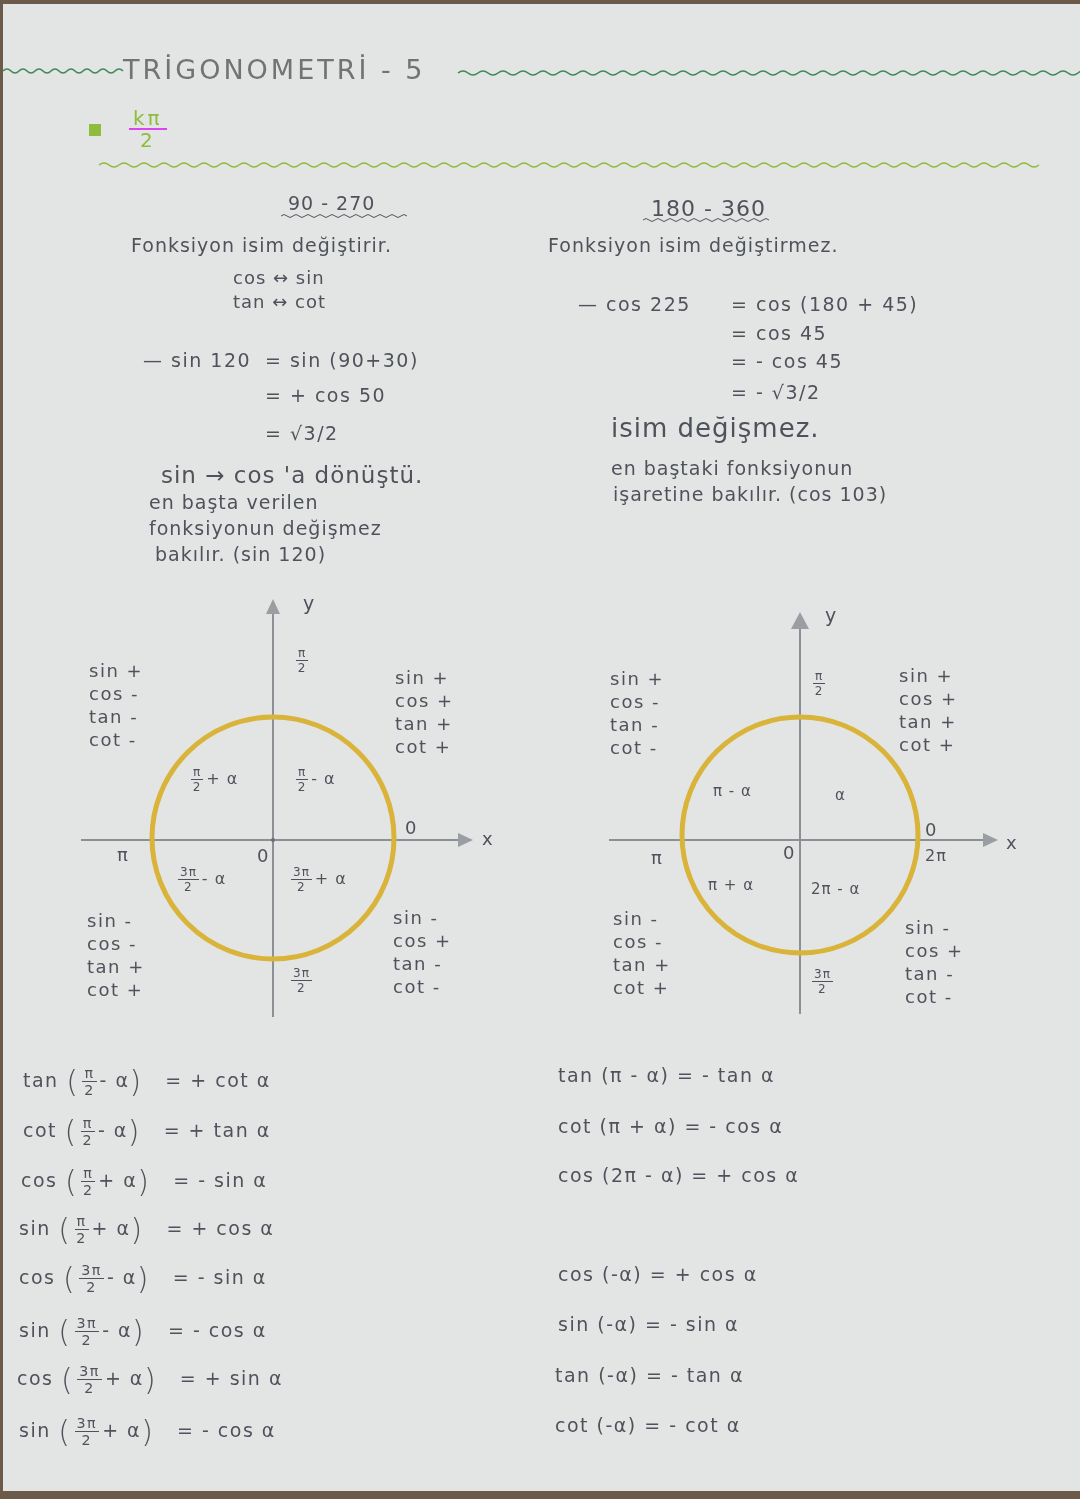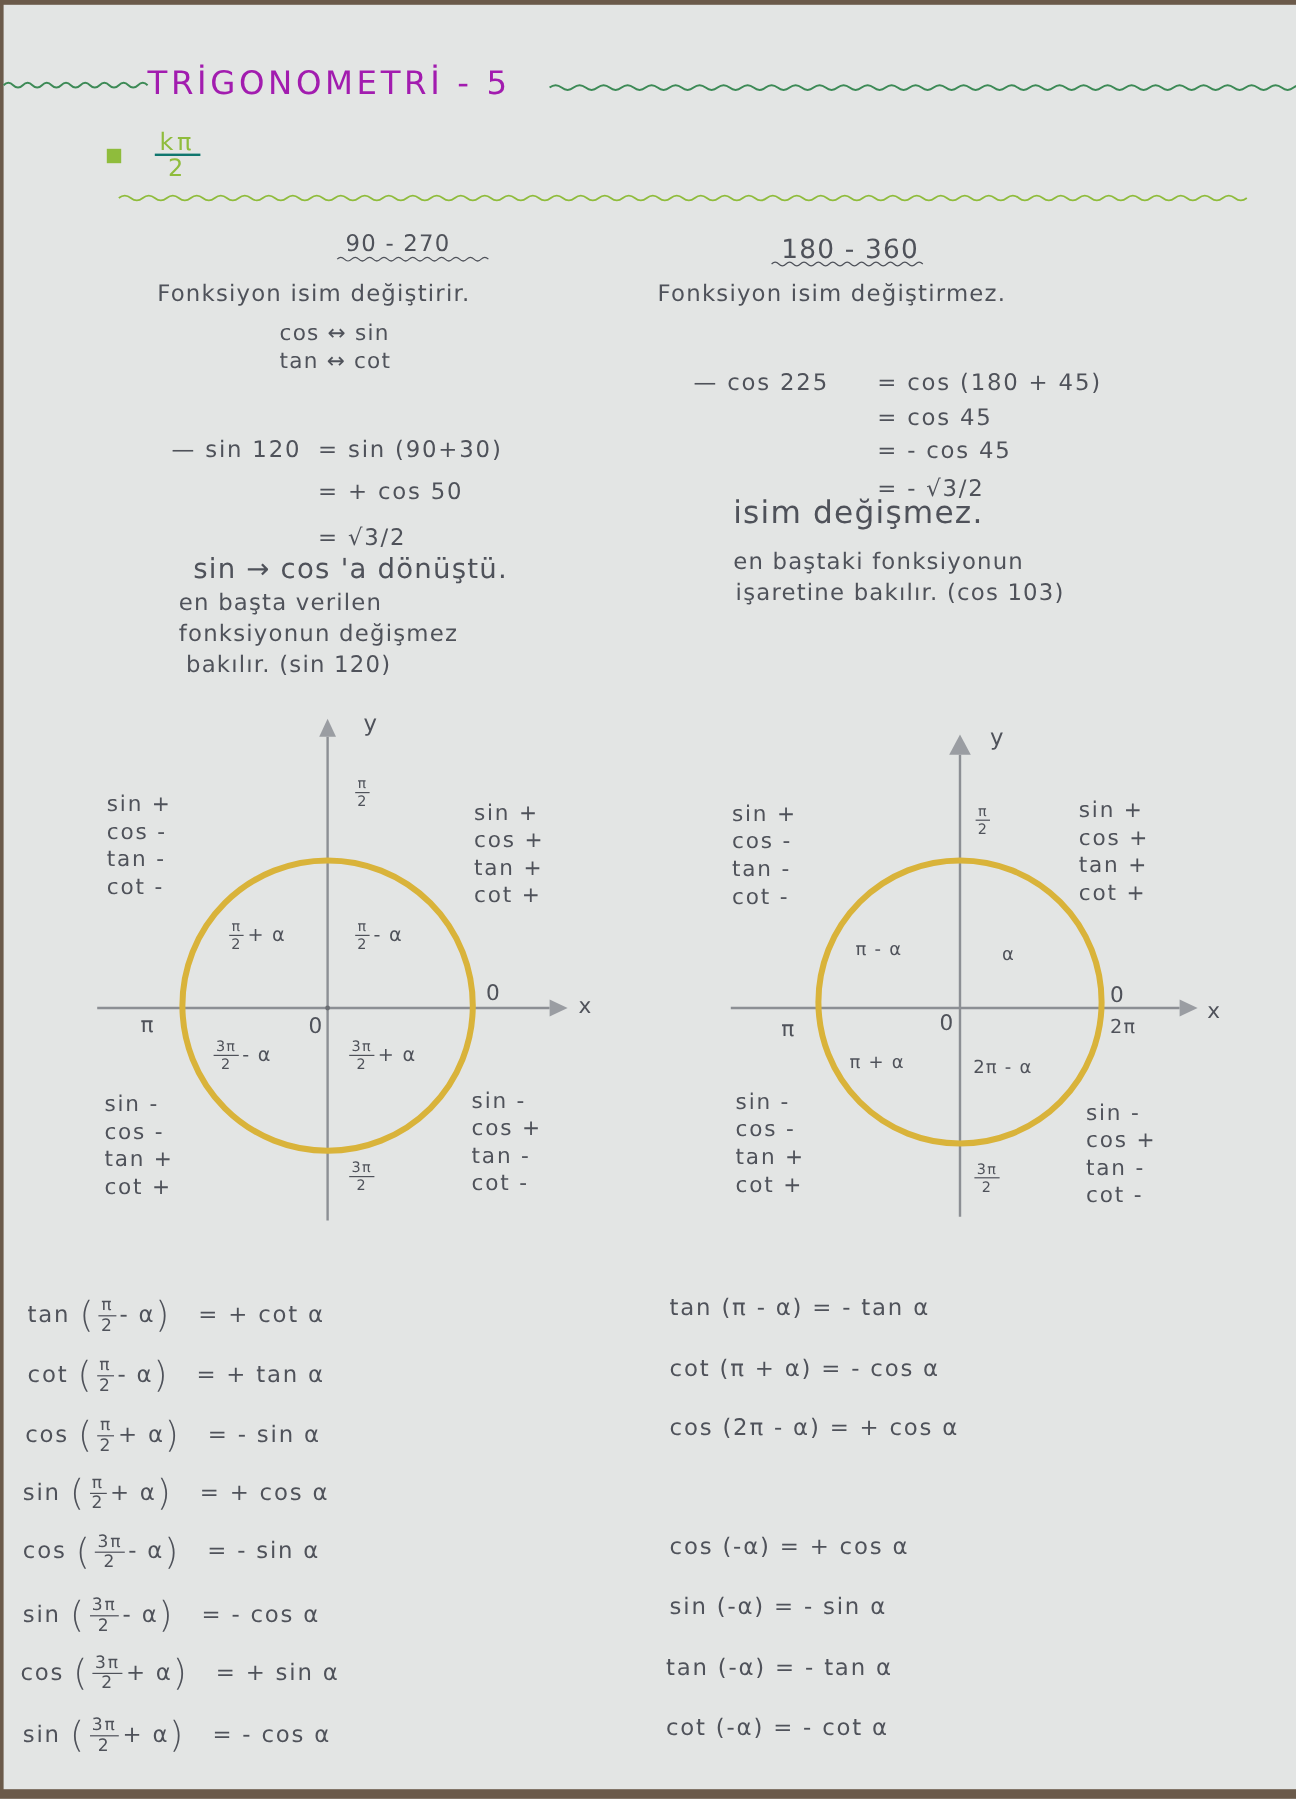--- a/index.html
+++ b/index.html
@@ -10,52 +10,52 @@
     color: #4a4d55;
     position: relative;
   }
   .paper {
     position: absolute; left: 3px; top: 4px; width: 1077px; height: 1487px;
     background: #e3e5e4;
   }
   .abs { position: absolute; white-space: nowrap; }
   .hand { font-family: "DejaVu Sans", sans-serif; color: #4f525a; letter-spacing: 1px; }
   .title {
-    font-family: "DejaVu Sans", sans-serif; color: #a21caf; font-size: 27px;
+    font-family: "DejaVu Sans", sans-serif; color: #737373; font-size: 27px;
     letter-spacing: 3px; font-weight: 500;
   }
   .subtitle {
     font-family: "DejaVu Sans", sans-serif; color: #8fbc3c; font-size: 29px;
     letter-spacing: 3px;
   }
   .frac { display: inline-flex; flex-direction: column; align-items: center; vertical-align: middle; line-height: 1; margin: 0 3px; }
   .frac .num { border-bottom: 1.5px solid #4f525a; padding: 0 2px 1px; font-size: 0.75em; }
   .frac .den { font-size: 0.75em; padding-top: 1px; }
   .signs { font-size: 18px; line-height: 23px; letter-spacing: 1.5px; }
   .lbl { font-size: 16px; }
-  .eq { font-size: 19px; letter-spacing: 1.5px; margin-top: 15px; }
+  .eq { font-size: 19px; letter-spacing: 1.5px; }
   .paren { font-size: 30px; font-weight: 200; vertical-align: middle; }
   svg { position: absolute; overflow: visible; }
 </style>
 </head>
 <body>
 
 <div class="paper">
 
   <svg style="left:0;top:62px;width:120px;height:10px" viewBox="0 0 120 10">
     <path d="M0 5 q4 -4 8 0 t8 0 t8 0 t8 0 t8 0 t8 0 t8 0 t8 0 t8 0 t8 0 t8 0 t8 0 t8 0 t8 0 t8 0" stroke="#3d8a56" stroke-width="1.6" fill="none"></path>
   </svg>
   <div class="abs title" style="left:120px;top:50px">TRİGONOMETRİ - 5</div>
   <svg style="left:455px;top:64px;width:620px;height:10px" viewBox="0 0 620 10">
     <path id="wv" d="M0 5 q5 -4 10 0 t10 0 t10 0 t10 0 t10 0 t10 0 t10 0 t10 0 t10 0 t10 0 t10 0 t10 0 t10 0 t10 0 t10 0 t10 0 t10 0 t10 0 t10 0 t10 0 t10 0 t10 0 t10 0 t10 0 t10 0 t10 0 t10 0 t10 0 t10 0 t10 0 t10 0 t10 0 t10 0 t10 0 t10 0 t10 0 t10 0 t10 0 t10 0 t10 0 t10 0 t10 0 t10 0 t10 0 t10 0 t10 0 t10 0 t10 0 t10 0 t10 0 t10 0 t10 0 t10 0 t10 0 t10 0 t10 0 t10 0 t10 0 t10 0 t10 0 t10 0 t10 0 t10 0" stroke="#3d8a56" stroke-width="1.6" fill="none"></path>
   </svg>
 
   <div class="abs" style="left:86px;top:120px;width:12px;height:12px;background:#8fbc3c"></div>
   <div class="abs subtitle" style="left:126px;top:104px;font-size:20px;line-height:1;text-align:center">
-    <div style="border-bottom:2px solid #0f766e;padding:0 4px">kπ</div>
+    <div style="border-bottom:2px solid #d946ef;padding:0 4px">kπ</div>
     <div>2</div>
   </div>
   <svg style="left:96px;top:156px;width:900px;height:10px" viewBox="0 0 900 10">
     <path d="M0 5 q5 -4 10 0 t10 0 t10 0 t10 0 t10 0 t10 0 t10 0 t10 0 t10 0 t10 0 t10 0 t10 0 t10 0 t10 0 t10 0 t10 0 t10 0 t10 0 t10 0 t10 0 t10 0 t10 0 t10 0 t10 0 t10 0 t10 0 t10 0 t10 0 t10 0 t10 0 t10 0 t10 0 t10 0 t10 0 t10 0 t10 0 t10 0 t10 0 t10 0 t10 0 t10 0 t10 0 t10 0 t10 0 t10 0 t10 0 t10 0 t10 0 t10 0 t10 0 t10 0 t10 0 t10 0 t10 0 t10 0 t10 0 t10 0 t10 0 t10 0 t10 0 t10 0 t10 0 t10 0 t10 0 t10 0 t10 0 t10 0 t10 0 t10 0 t10 0 t10 0 t10 0 t10 0 t10 0 t10 0 t10 0 t10 0 t10 0 t10 0 t10 0 t10 0 t10 0 t10 0 t10 0 t10 0 t10 0 t10 0 t10 0 t10 0 t10 0 t10 0 t10 0 t10 0 t10 0" stroke="#8fbc3c" stroke-width="1.5" fill="none"></path>
   </svg>
 
   <div class="abs hand" style="left:285px;top:188px;font-size:19px">90 - 270</div>
   <svg style="left:278px;top:208px;width:130px;height:8px" viewBox="0 0 130 8">
     <path d="M0 4 q3 -3 6 0 t6 0 t6 0 t6 0 t6 0 t6 0 t6 0 t6 0 t6 0 t6 0 t6 0 t6 0 t6 0 t6 0 t6 0 t6 0 t6 0 t6 0 t6 0 t6 0 t6 0" stroke="#4f525a" stroke-width="1" fill="none"></path>
   </svg>

